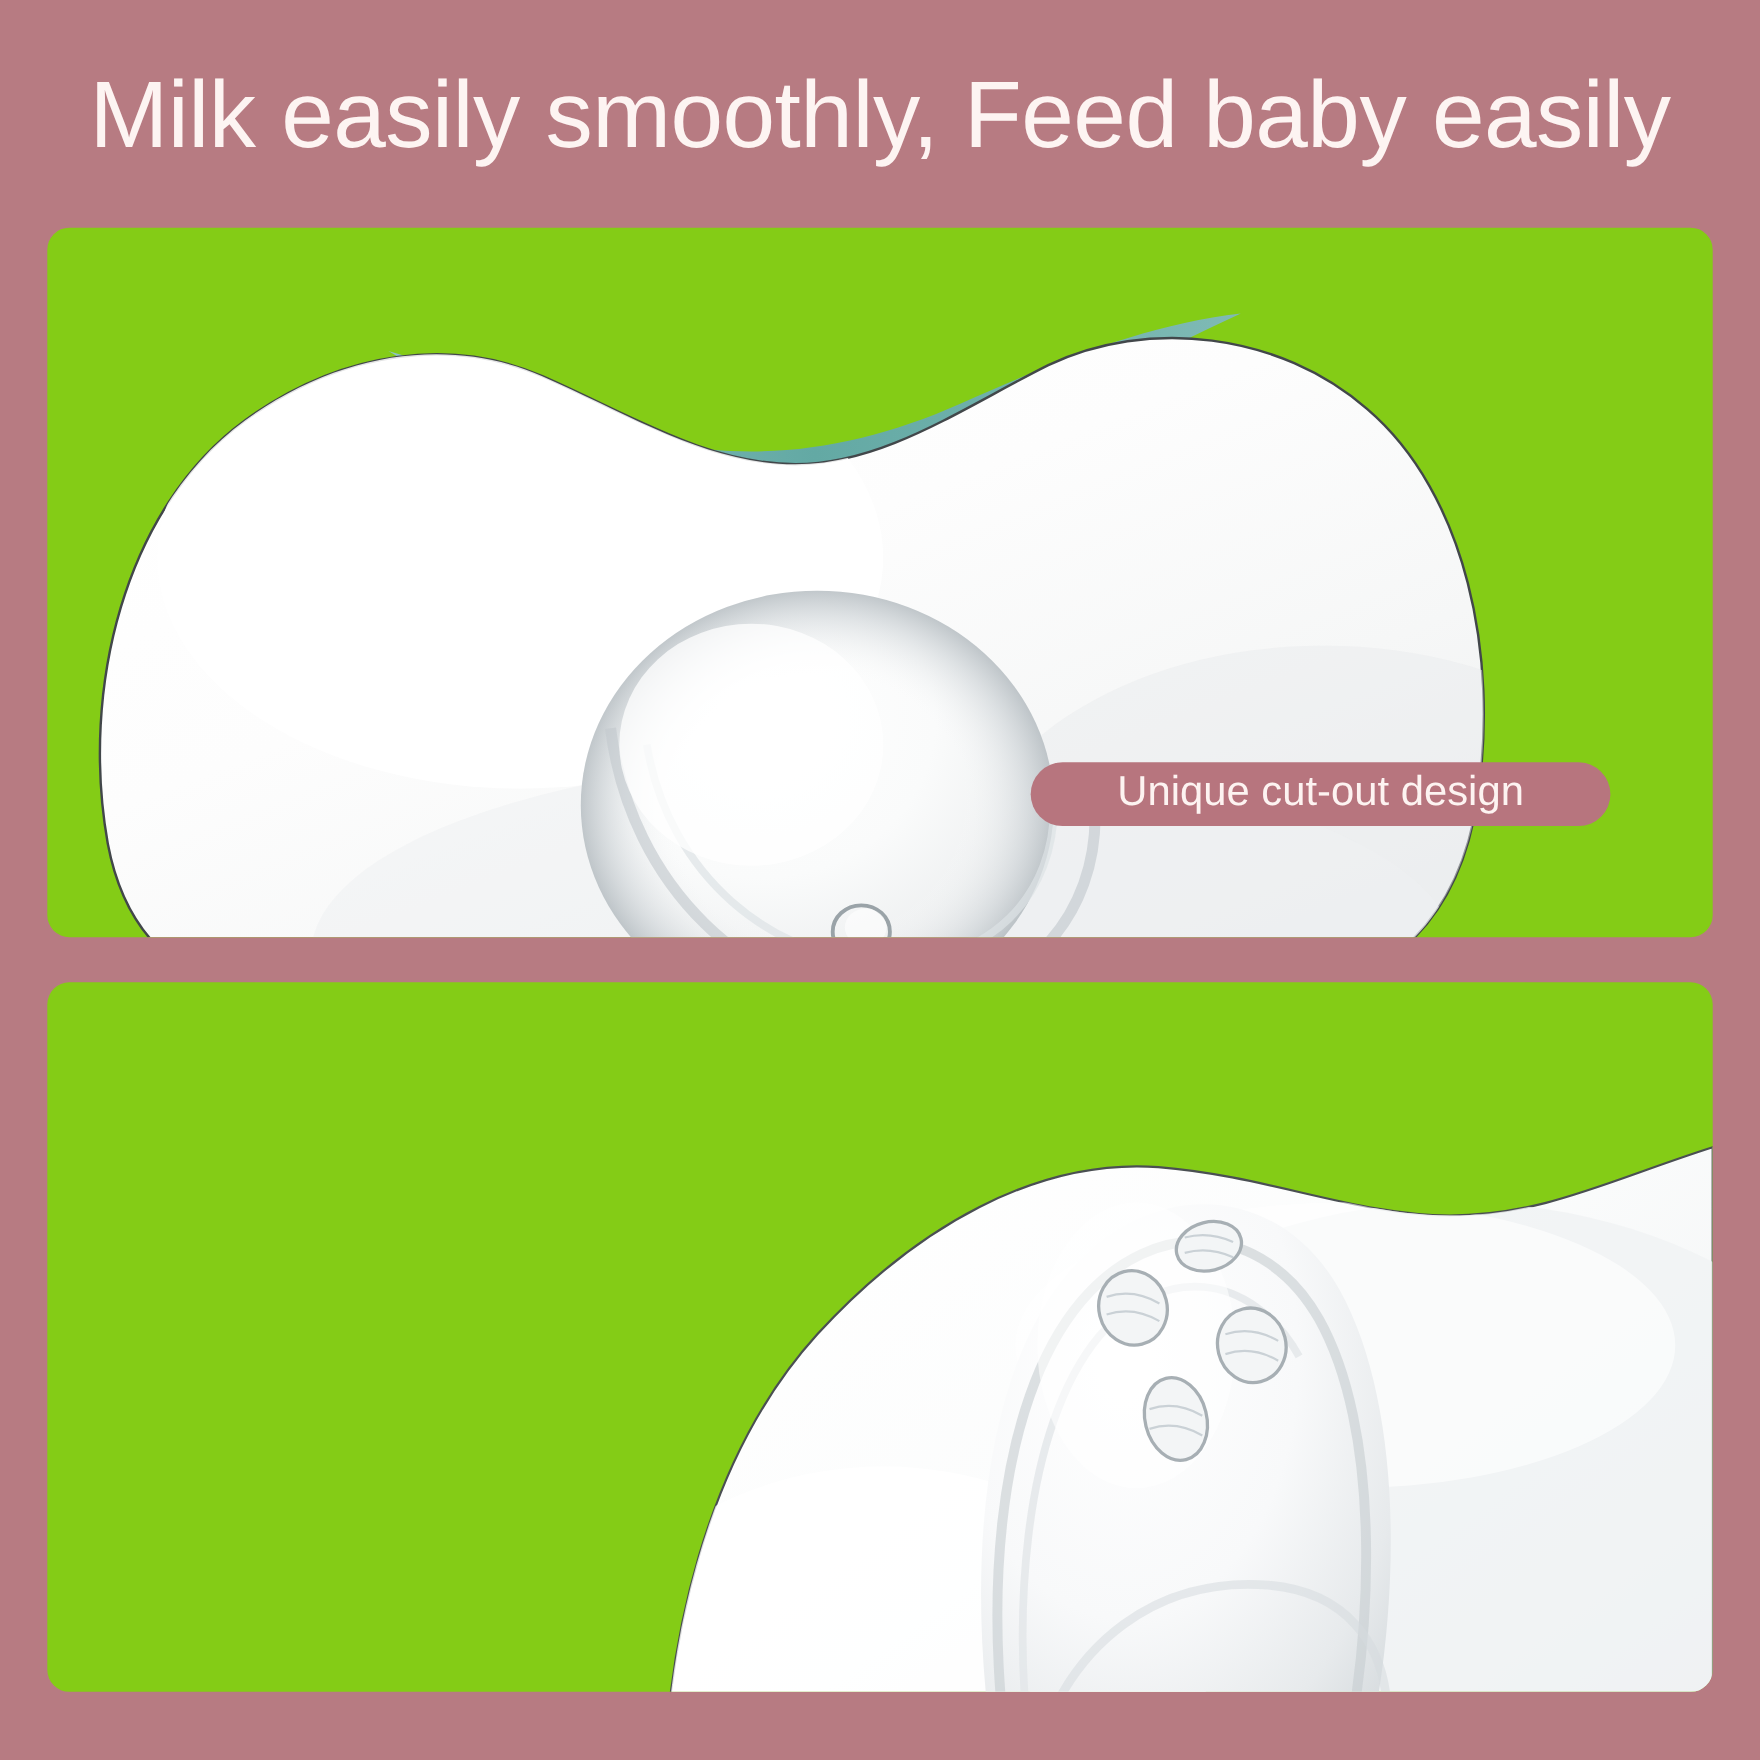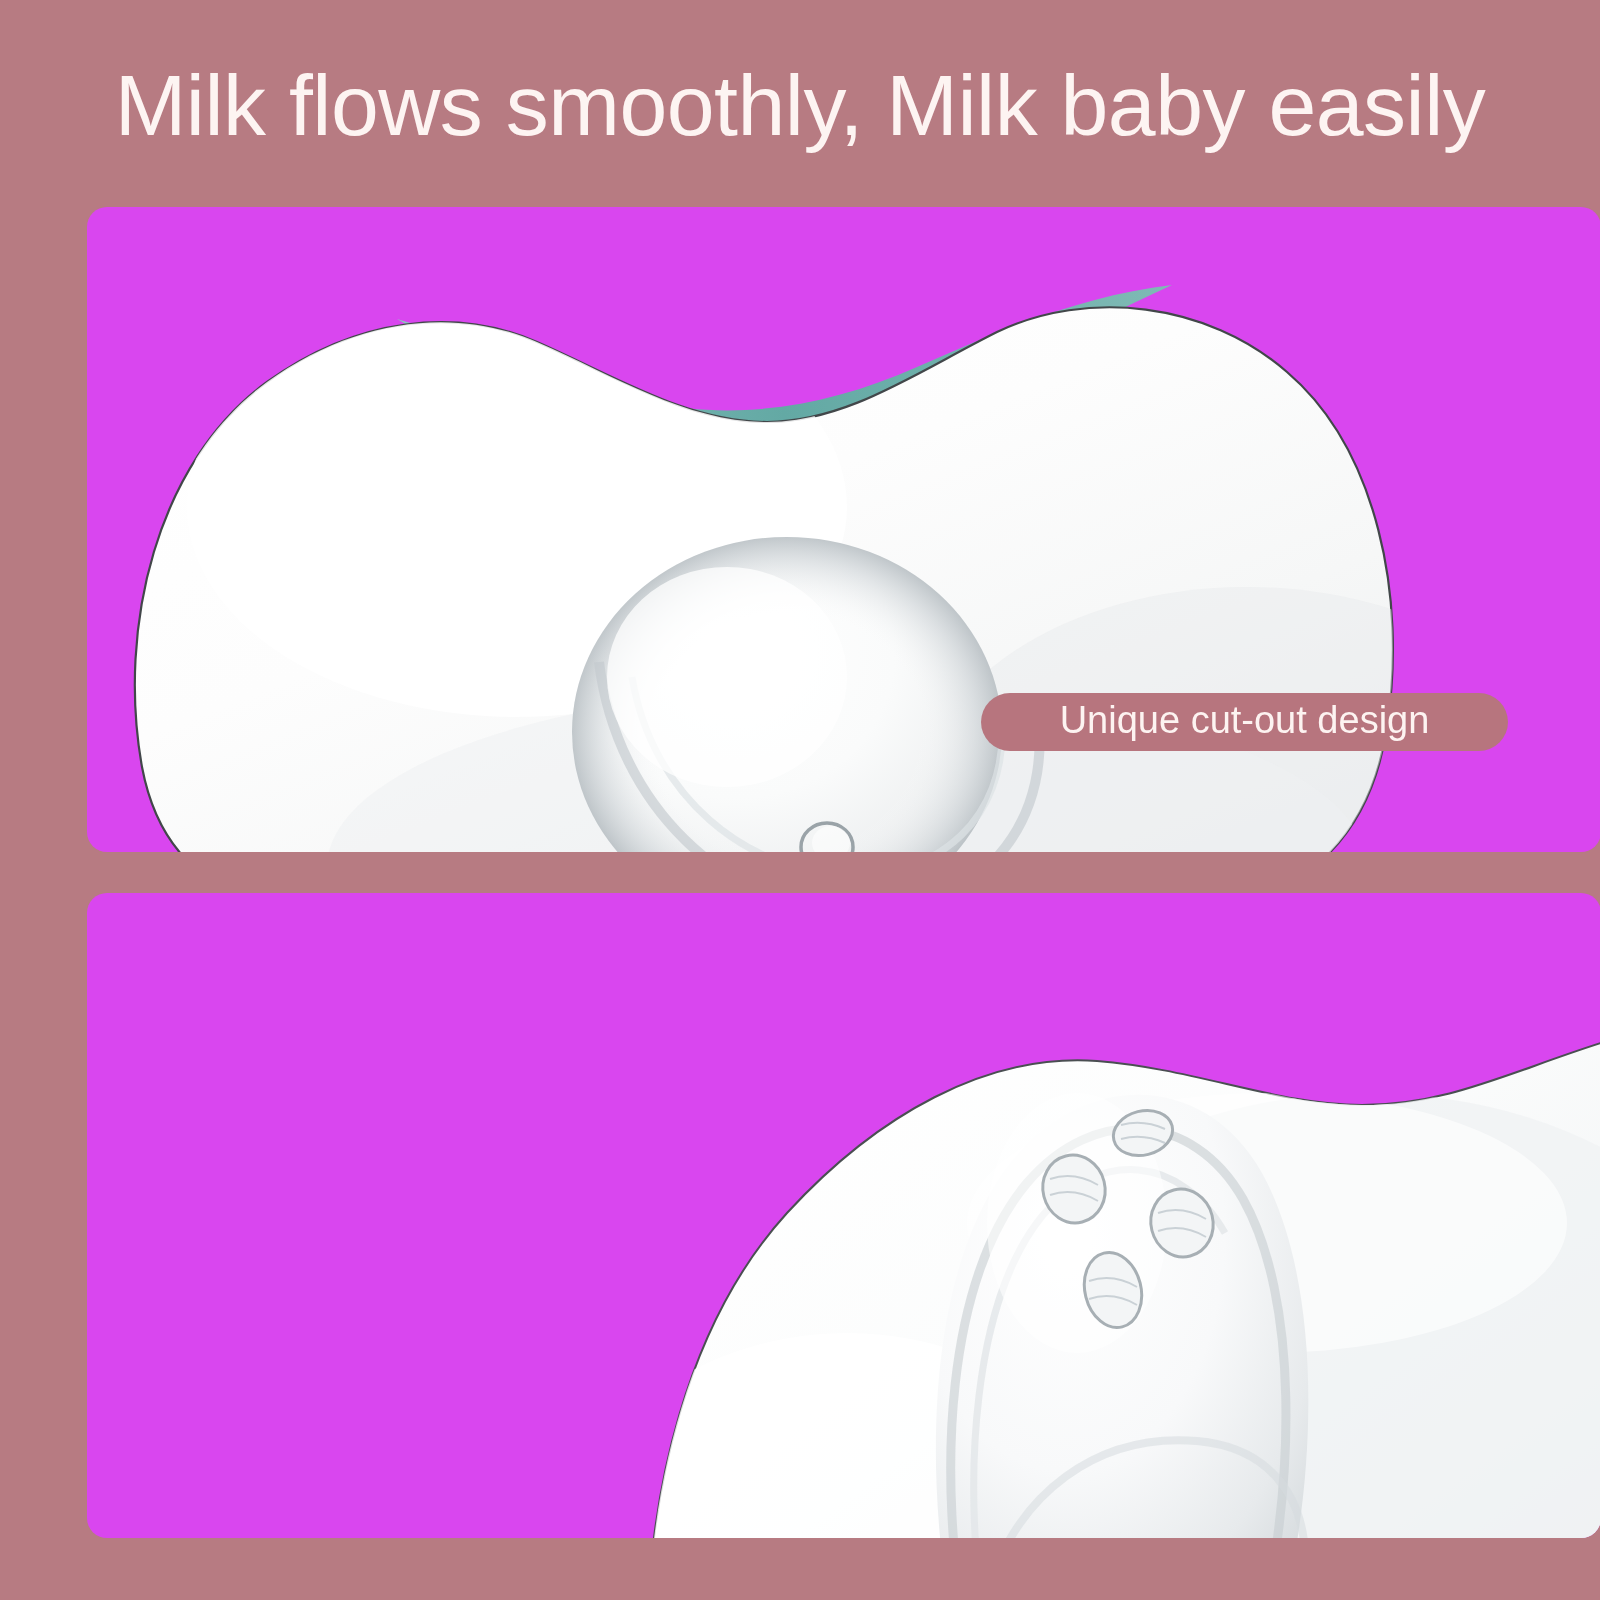--- a/index.html
+++ b/index.html
@@ -30,24 +30,23 @@
     font-size: 86px;
     line-height: 1.0;
     font-weight: 300;
     letter-spacing: -0.5px;
     white-space: nowrap;
   }
 
   
   .card {
     position: absolute;
-    background: #d946ef;
+    background: #84cc16;
     border-radius: 20px;
     overflow: hidden;
-    margin-left: 44px;
   }
   #card-top {
     left: 43px;
     top: 207px;
     width: 1514px;
     height: 645px;
   }
   #card-bottom {
     left: 43px;
     top: 893px;
@@ -84,21 +83,21 @@
     height: 58px;
     font-size: 38px;
     padding-bottom: 3px;
   }
 </style>
 </head>
 <body>
 
 <div id="page">
 
-  <div id="headline">Milk flows smoothly, Milk baby easily</div>
+  <div id="headline">Milk easily smoothly, Feed baby easily</div>
 
   <div class="card" id="card-top">
 
     <svg class="photo" viewBox="0 0 1514 645" preserveAspectRatio="none">
       <defs>
         <linearGradient id="shieldBody" x1="0.15" y1="0.1" x2="0.85" y2="0.95">
           <stop offset="0%" stop-color="#ffffff"></stop>
           <stop offset="35%" stop-color="#fdfdfd"></stop>
           <stop offset="70%" stop-color="#f6f7f7"></stop>
           <stop offset="100%" stop-color="#eef0f1"></stop>

